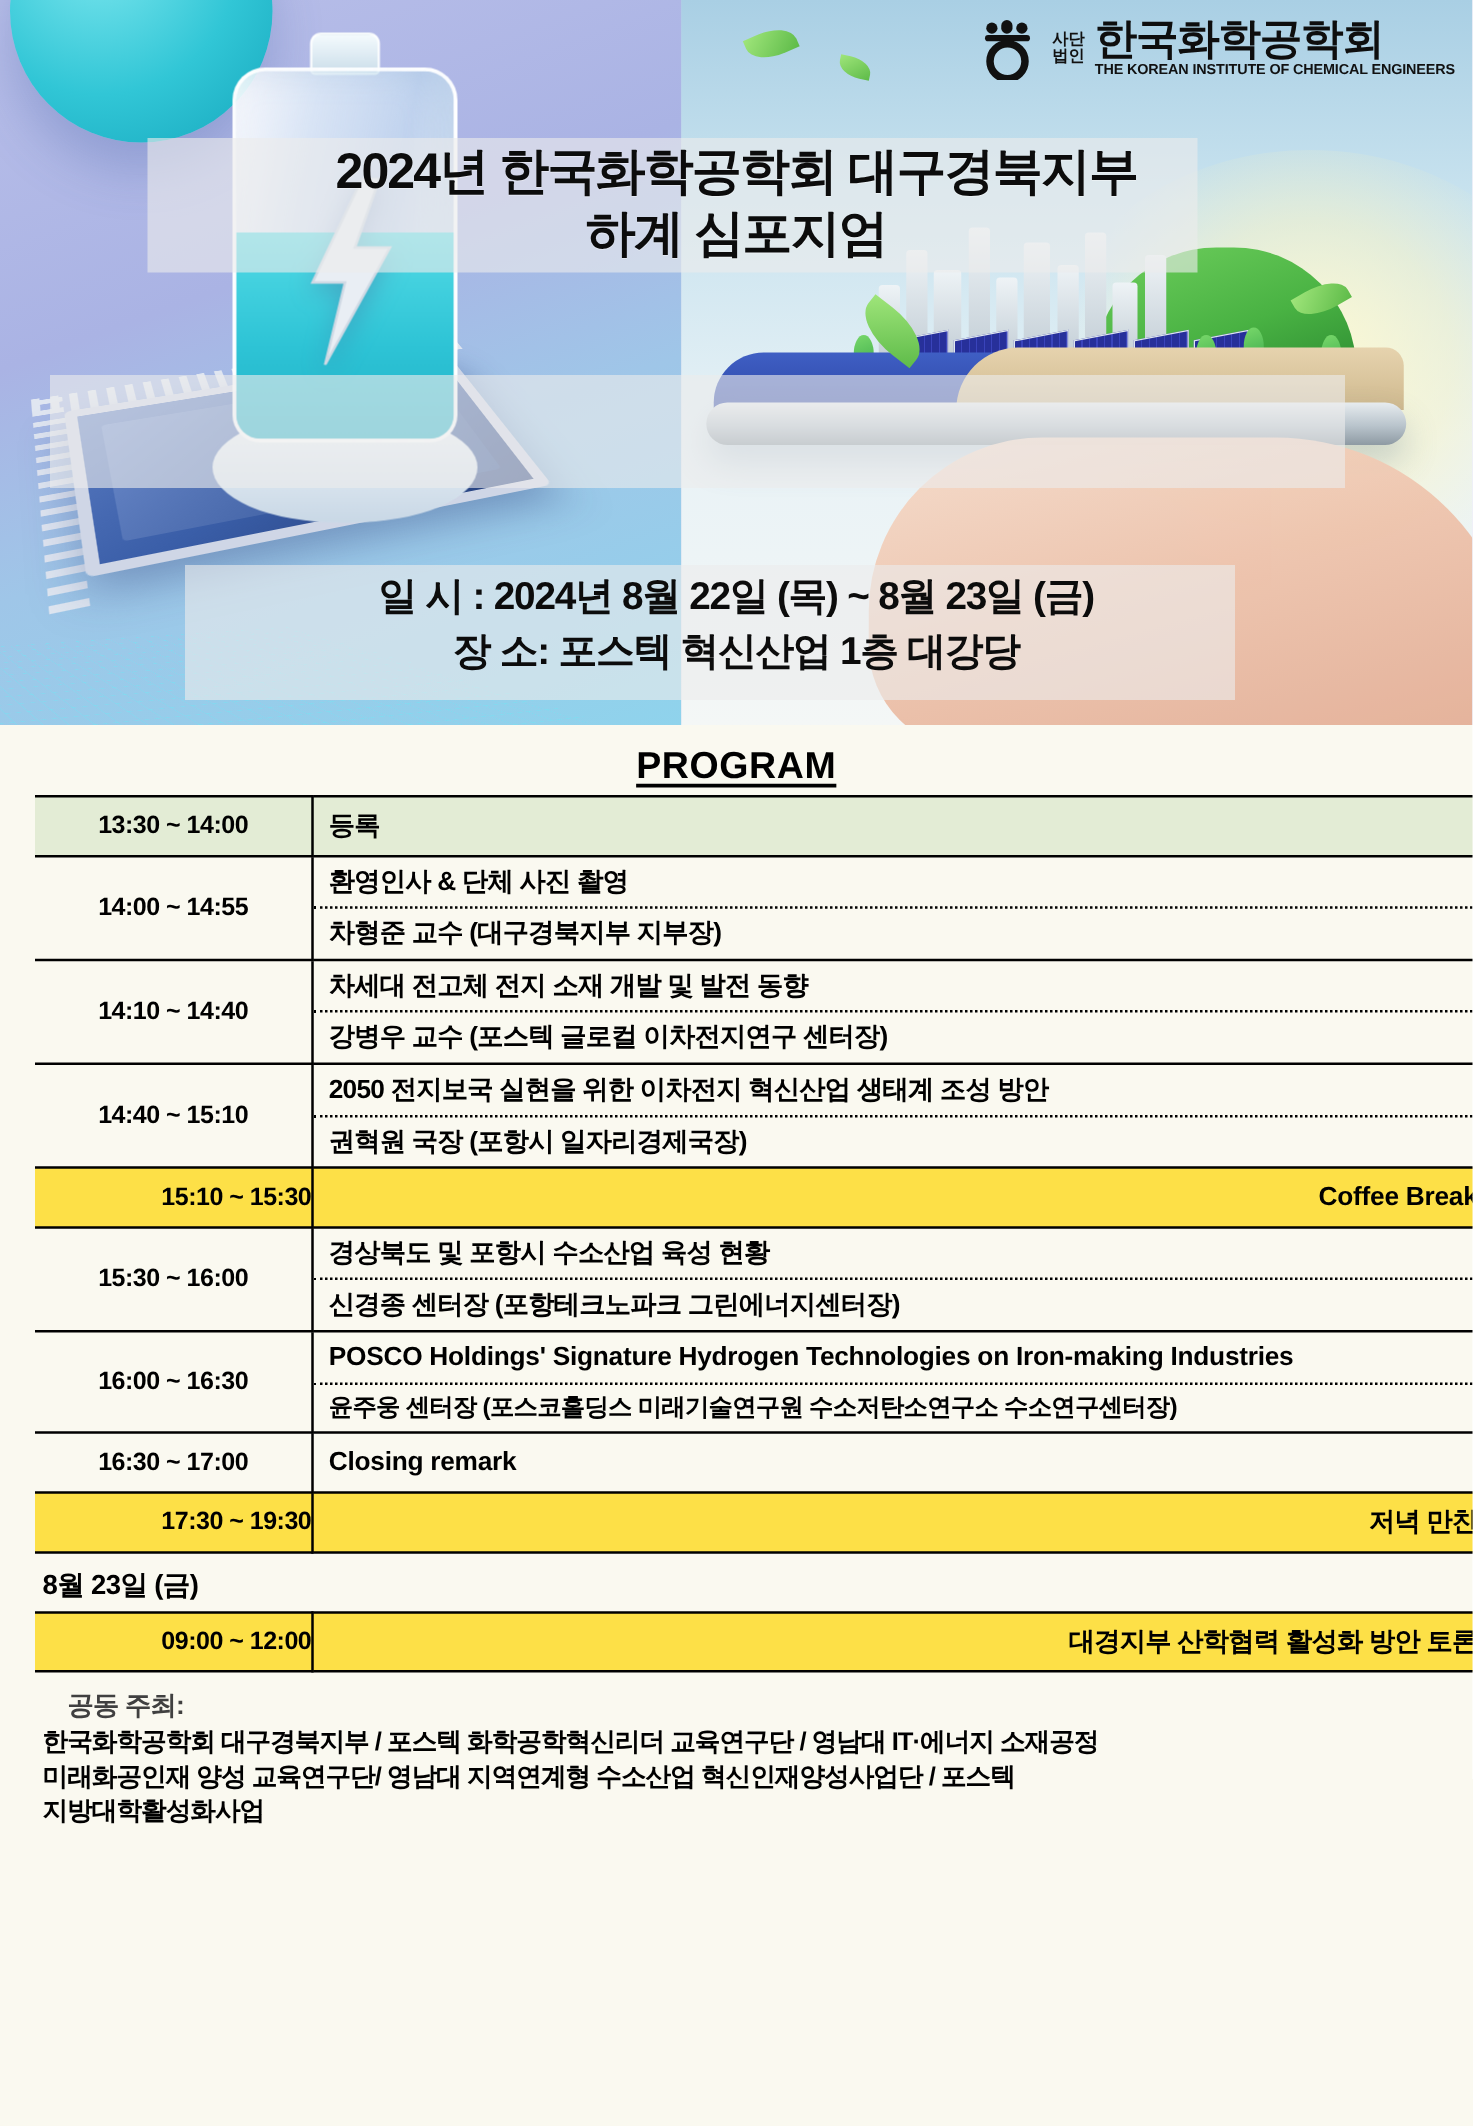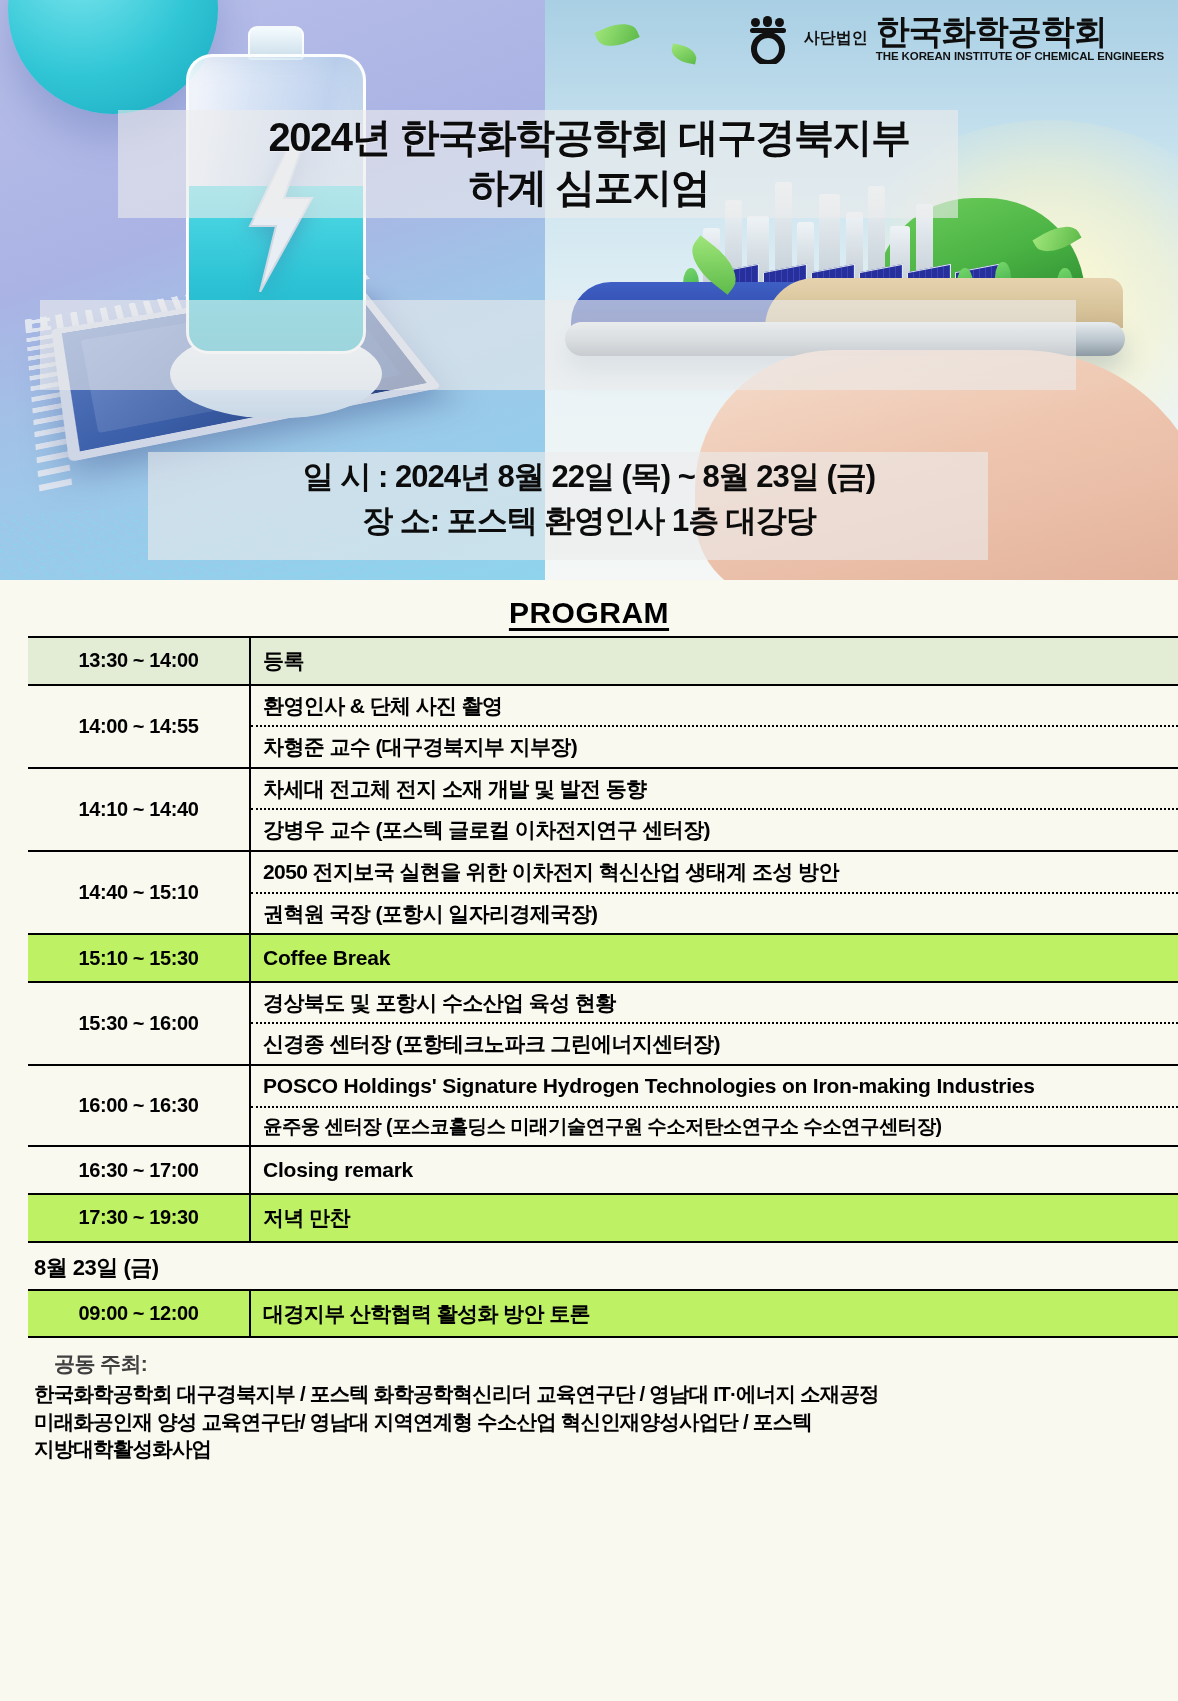--- a/index.html
+++ b/index.html
@@ -189,22 +189,22 @@
   }
 
   
   .logo {
     position: absolute; right: 14px; top: 12px;
     display: flex; align-items: center; gap: 8px;
     z-index: 6;
   }
   .logo .mark { width: 48px; height: 52px; }
   .logo .sadan {
-    display: flex; flex-direction: row; justify-content: center;
-    font-size: 16px; font-weight: bold; line-height: 1.06; color: #111;
+    display: flex; flex-direction: column; justify-content: center;
+    font-size: 13px; font-weight: bold; line-height: 1.06; color: #111;
   }
   .logo .names { display: flex; flex-direction: column; }
   .logo .kr {
     font-size: 34px; font-weight: bold; color: #0e0e0e; letter-spacing: -1px;
     line-height: 1;
   }
   .logo .en {
     font-size: 11.5px; font-weight: bold; color: #111; letter-spacing: -.1px;
     margin-top: 2px;
   }
@@ -280,21 +280,21 @@
   .line {
     padding: 7px 0 7px 12px;
     font-size: 21px; font-weight: bold; color: #000;
     letter-spacing: -.6px;
     line-height: 1.22;
   }
   .line.sep { border-top: 2px dotted #000; }
   .line.latin { font-weight: bold; letter-spacing: -.2px; }
   .line.speaker-small { font-size: 19.5px; }
   tr.green td { background: #e3ecd5; }
-  tr.blue td { background: #bef264; }
+  tr.blue td { background: #fde047; text-align: right; }
   tr.one-line .line { padding-top: 10px; padding-bottom: 10px; }
 
   .cohost {
     margin: 12px 0 0 6px;
   }
   .cohost-title {
     font-size: 21px; font-weight: bold; color: #404040; letter-spacing: -.6px;
     margin-bottom: 2px;
     margin-left: 20px;
   }
@@ -398,21 +398,21 @@
   <div class="band info-band"></div>
 
   <div class="hero-title">
     <div>2024년 한국화학공학회 대구경북지부</div>
     <div>하계 심포지엄</div>
   </div>
 
 
   <div class="hero-info">
     <div>일 시 : 2024년 8월 22일 (목) ~ 8월 23일 (금)</div>
-    <div>장 소: 포스텍 환영인사 1층 대강당</div>
+    <div>장 소: 포스텍 혁신산업 1층 대강당</div>
   </div>
 </div>
 
 <div class="program">
   <div class="program-heading">PROGRAM</div>
 
   <table class="sched">
     <tbody>
       <tr class="green one-line">
         <td class="time">13:30 ~ 14:00</td>

